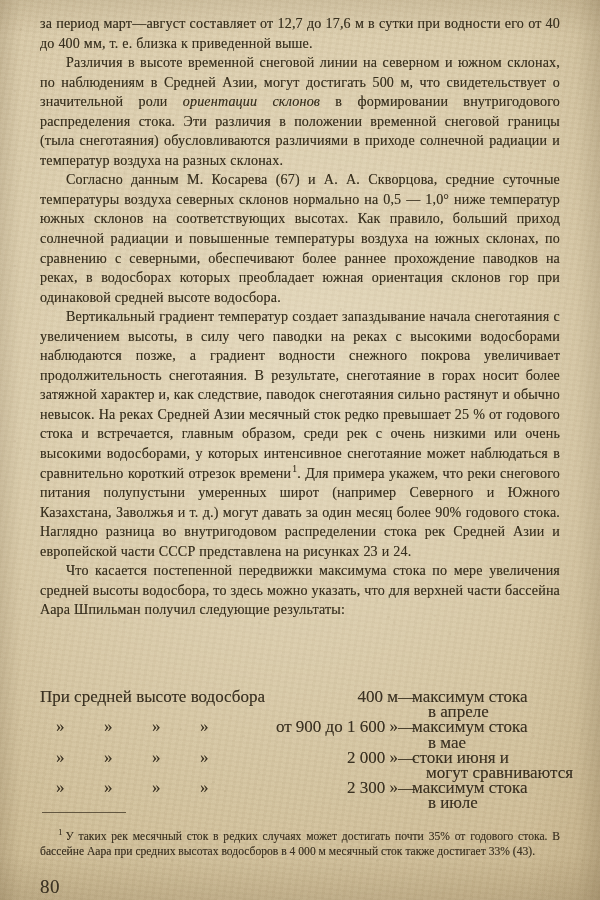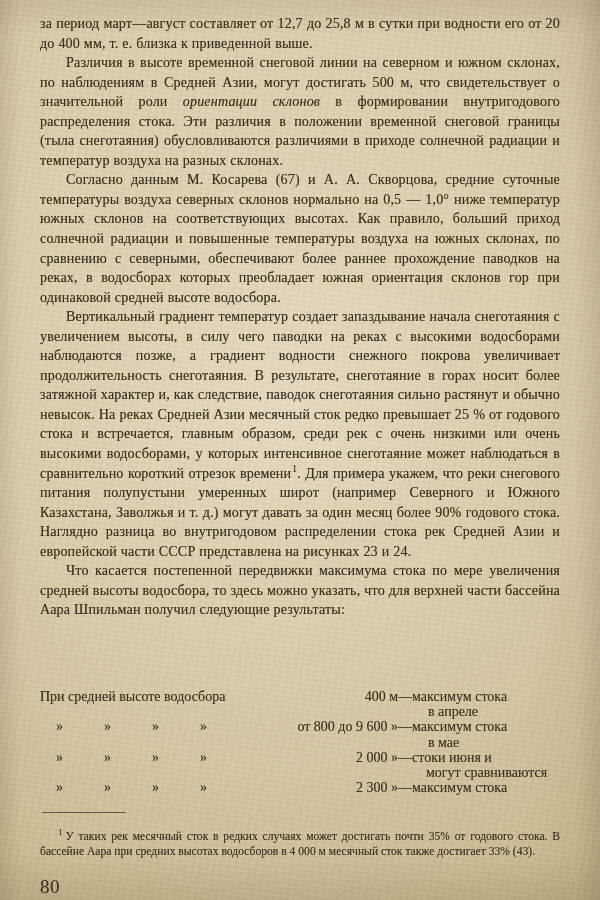--- a/index.html
+++ b/index.html
@@ -105,21 +105,21 @@
     line-height: 0;
     padding-left: 1px;
   }
 
   
   #results {
     position: absolute;
     left: 40px;
     top: 689px;
     width: 520px;
-    font-size: 14px;
+    font-size: 17px;
     line-height: 15.2px;
     color: #3a3122;
     text-shadow: 0 0 .5px rgba(58,49,34,0.45);
   }
   #results table {
     border-collapse: collapse;
     width: 100%;
     table-layout: fixed;
   }
   #results td { padding: 0; vertical-align: top; }
@@ -186,21 +186,21 @@
     text-shadow: 0 0 .5px rgba(60,51,35,0.45);
   }
 </style>
 </head>
 <body>
 
 <div id="page">
 
   <div id="textblock">
 
-    <p class="para"><span>за период март—август составляет от 12,7 до 25,8 м в сутки при водности его от 20 до 400 мм, т. е. близка к приведенной выше.</span></p>
+    <p class="para"><span>за период март—август составляет от 12,7 до 17,6 м в сутки при водности его от 40 до 400 мм, т. е. близка к приведенной выше.</span></p>
 
     <p class="para indent"><span>Различия в высоте временной снеговой линии на северном и южном склонах, по наблюдениям в Средней Азии, могут достигать 500 м, что свидетельствует о значительной роли </span><i class="ital">ориентации склонов</i><span> в формировании внутригодового распределения стока. Эти различия в положении временной снеговой границы (тыла снеготаяния) обусловливаются различиями в приходе солнечной радиации и температур воздуха на разных склонах.</span></p>
 
     <p class="para indent"><span>Согласно данным М. Косарева (67) и А. А. Скворцова, средние суточные температуры воздуха северных склонов нормально на 0,5 — 1,0° ниже температур южных склонов на соответствующих высотах. Как правило, больший приход солнечной радиации и повышенные температуры воздуха на южных склонах, по сравнению с северными, обеспечивают более раннее прохождение паводков на реках, в водосборах которых преобладает южная ориентация склонов гор при одинаковой средней высоте водосбора.</span></p>
 
     <p class="para indent"><span>Вертикальный градиент температур создает запаздывание начала снеготаяния с увеличением высоты, в силу чего паводки на реках с высокими водосборами наблюдаются позже, а градиент водности снежного покрова увеличивает продолжительность снеготаяния. В результате, снеготаяние в горах носит более затяжной характер и, как следствие, паводок снеготаяния сильно растянут и обычно невысок. На реках Средней Азии месячный сток редко превышает 25 % от годового стока и встречается, главным образом, среди рек с очень низкими или очень высокими водосборами, у которых интенсивное снеготаяние может наблюдаться в сравнительно короткий отрезок времени</span><sup class="fn">1</sup><span>. Для примера укажем, что реки снегового питания полупустыни умеренных широт (например Северного и Южного Казахстана, Заволжья и т. д.) могут давать за один месяц более 90% годового стока. Наглядно разница во внутригодовом распределении стока рек Средней Азии и европейской части СССР представлена на рисунках 23 и 24.</span></p>
 
     <p class="para indent"><span>Что касается постепенной передвижки максимума стока по мере увеличения средней высоты водосбора, то здесь можно указать, что для верхней части бассейна Аара Шпильман получил следующие результаты:</span></p>
 
   </div>
@@ -224,21 +224,21 @@
 
         <tr class="row-main ditto-row">
           <td class="c-label">
             <span class="ditto-wrap">
               <span>»</span>
               <span>»</span>
               <span>»</span>
               <span>»</span>
             </span>
           </td>
-          <td class="c-amount">от 800 до 9 600 »</td>
+          <td class="c-amount">от 900 до 1 600 »</td>
           <td class="c-dash">—</td>
           <td class="c-desc">максимум стока</td>
         </tr>
         <tr class="row-cont">
           <td class="c-label"></td>
           <td class="c-amount"></td>
           <td class="c-dash"></td>
           <td class="c-desc"><span class="cont-text">в мае</span></td>
         </tr>
 
@@ -268,20 +268,26 @@
               <span>»</span>
               <span>»</span>
               <span>»</span>
               <span>»</span>
             </span>
           </td>
           <td class="c-amount">2 300 »</td>
           <td class="c-dash">—</td>
           <td class="c-desc">максимум стока</td>
         </tr>
+        <tr class="row-cont">
+          <td class="c-label"></td>
+          <td class="c-amount"></td>
+          <td class="c-dash"></td>
+          <td class="c-desc"><span class="cont-text">в июле</span></td>
+        </tr>
       </tbody>
     </table>
   </div>
 
   <div id="footsep"></div>
 
   <div id="footnote"><span class="findent"></span><span class="fmark">1</span><span>У таких рек месячный сток в редких случаях может достигать почти 35% от годового стока. В бассейне Аара при средних высотах водосборов в 4 000 м месячный сток также достигает 33% (43).</span></div>
 
   <div id="folio">80</div>
 

